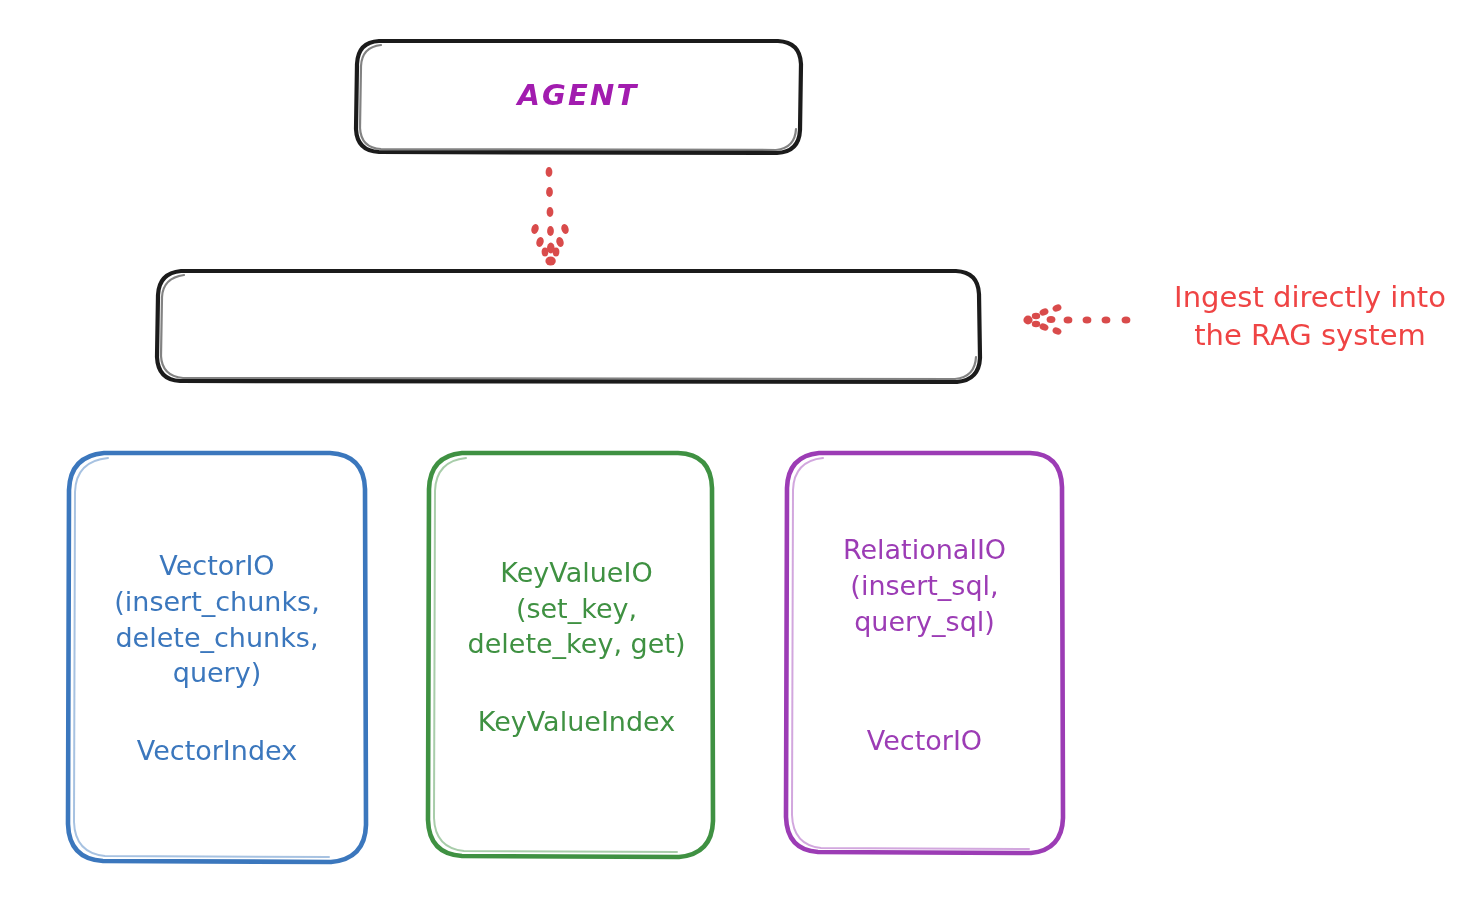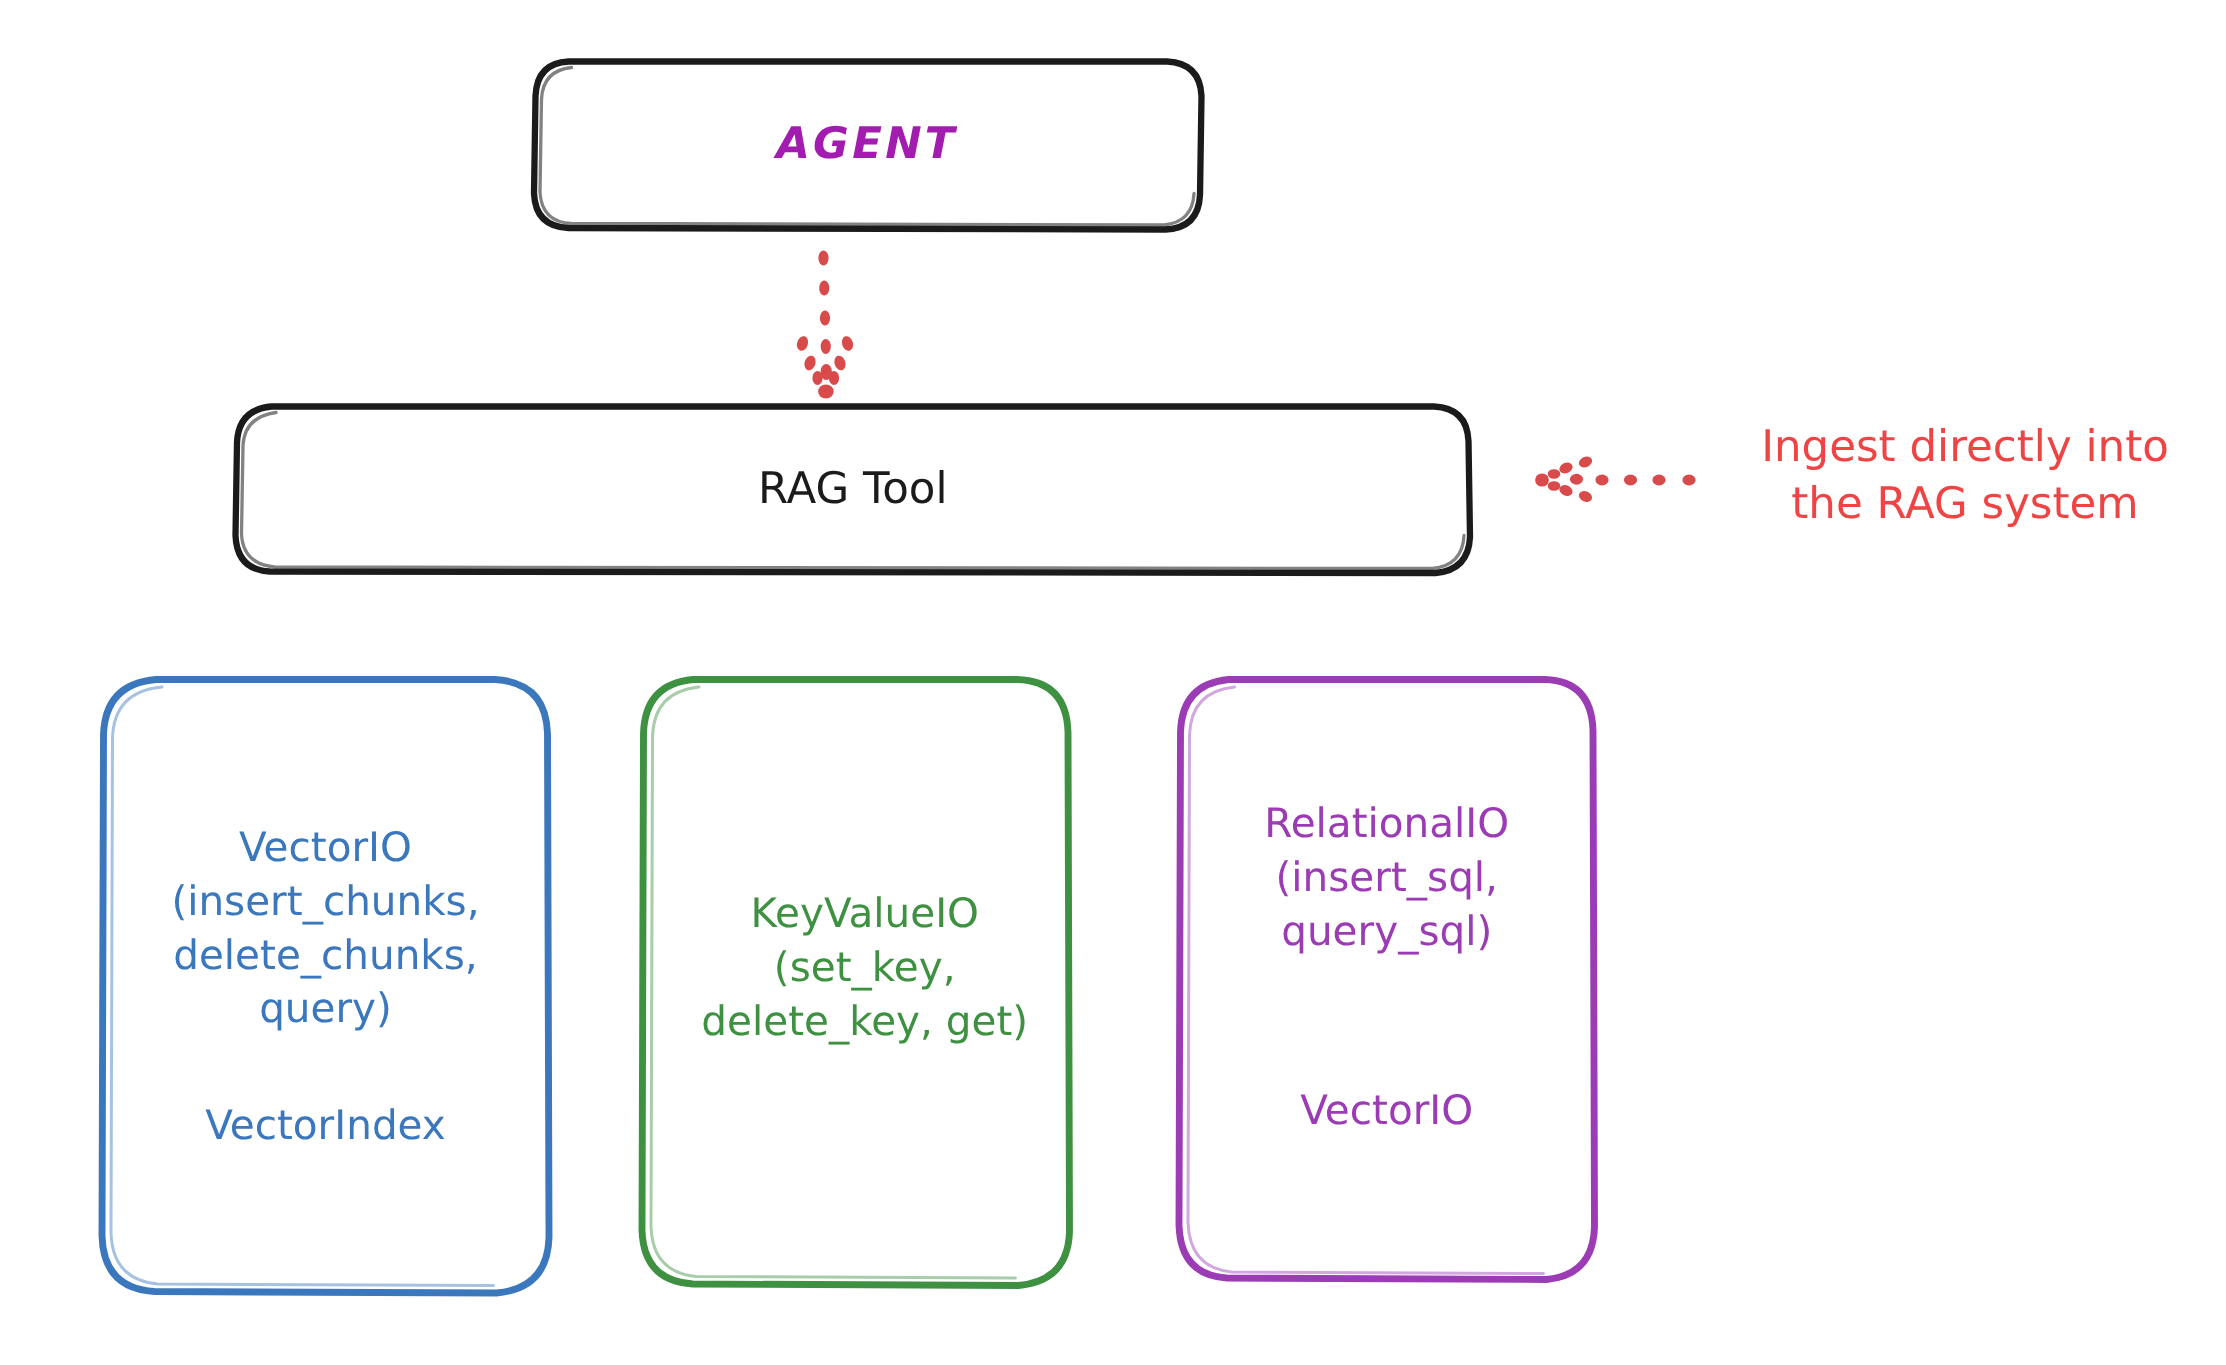--- a/index.html
+++ b/index.html
@@ -202,39 +202,37 @@
       <ellipse cx="1036" cy="316" rx="4.2" ry="3.2"></ellipse>
       <ellipse cx="1036" cy="324" rx="4.2" ry="3.2"></ellipse>
       <ellipse cx="1028" cy="320" rx="4.6" ry="4.4"></ellipse>
     </g>
   </svg>
 
   <div class="node" id="node-agent">
     <span class="node-label">AGENT</span>
   </div>
 
-  <div class="node" id="node-ragtool">
-    <span class="node-label">RAG Tool</span>
-  </div>
 
   <div class="node" id="node-vectorio">
     <div class="provider-body">
       <span class="provider-api c-blue">VectorIO
 (insert_chunks,
 delete_chunks,
 query)</span>
       <span class="provider-entity c-blue">VectorIndex</span>
     </div>
   </div>
 
   <div class="node" id="node-keyvalueio">
     <div class="provider-body">
       <span class="provider-api c-green">KeyValueIO
 (set_key,
 delete_key, get)</span>
+      <span class="provider-entity c-green">KeyValueIndex</span>
     </div>
   </div>
 
   <div class="node" id="node-relationalio">
     <div class="provider-body">
       <span class="provider-api c-purple">RelationalIO
 (insert_sql,
 query_sql)</span>
       <span class="provider-entity c-purple">VectorIO</span>
     </div>

